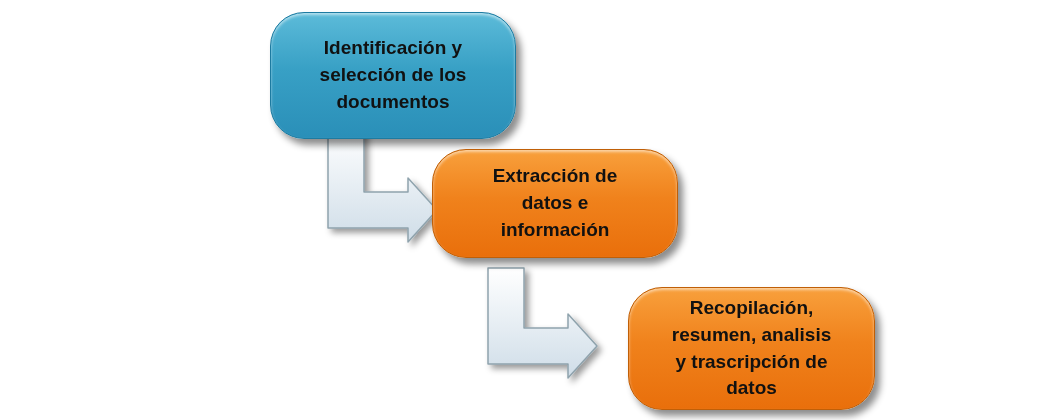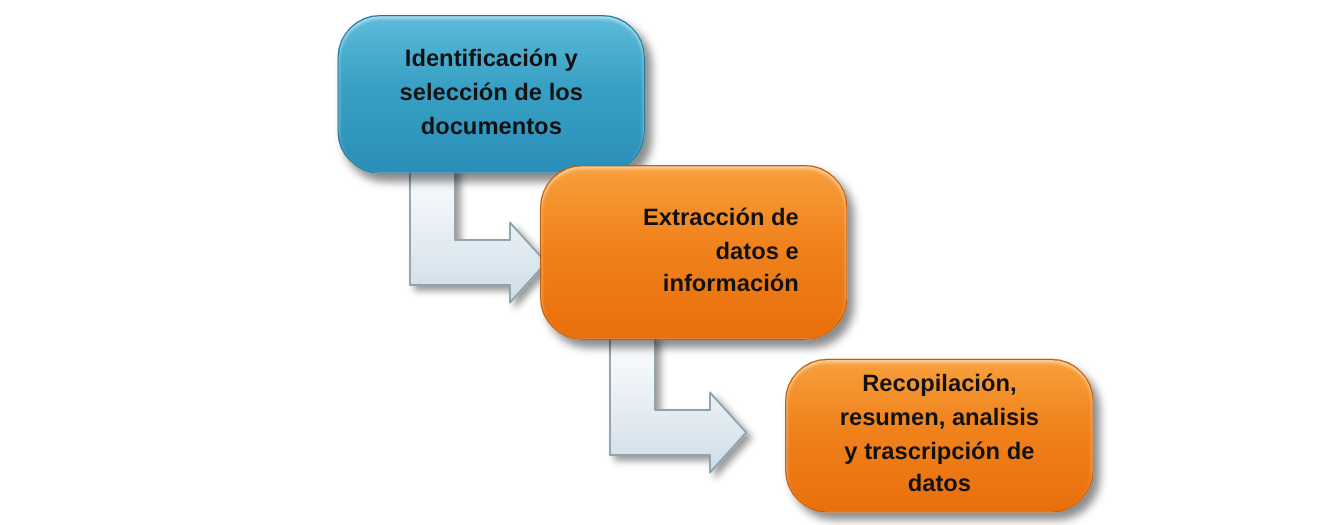--- a/index.html
+++ b/index.html
@@ -12,24 +12,23 @@
     text-align:center;font-size:19px;font-weight:bold;color:#111111;line-height:1.42;
     padding:8px 38px;box-sizing:border-box;
     box-shadow:5px 6px 7px rgba(0,0,0,0.45), inset 0 2px 3px rgba(255,255,255,0.55);
   }
   .step-1{
     left:270px;top:12px;width:246px;height:127px;
     background:linear-gradient(180deg,#5cbbd9 0%,#38a0c5 45%,#2a8fb8 100%);
     border:1px solid #1d7ba1;
   }
   .step-2{
-    left:432px;top:132px;width:246px;height:140px;
+    left:432px;top:149px;width:246px;height:109px;
     background:linear-gradient(180deg,#f8a03c 0%,#f0821c 45%,#e96f0b 100%);
     border:1px solid #c05f07;
-    text-align:right;
   }
   .step-3{
     left:592px;top:287px;width:247px;height:123px;
     background:linear-gradient(180deg,#f8a03c 0%,#f0821c 45%,#e96f0b 100%);
     border:1px solid #c05f07;
     margin-left:36px;
   }
 </style>
 </head>
 <body>

